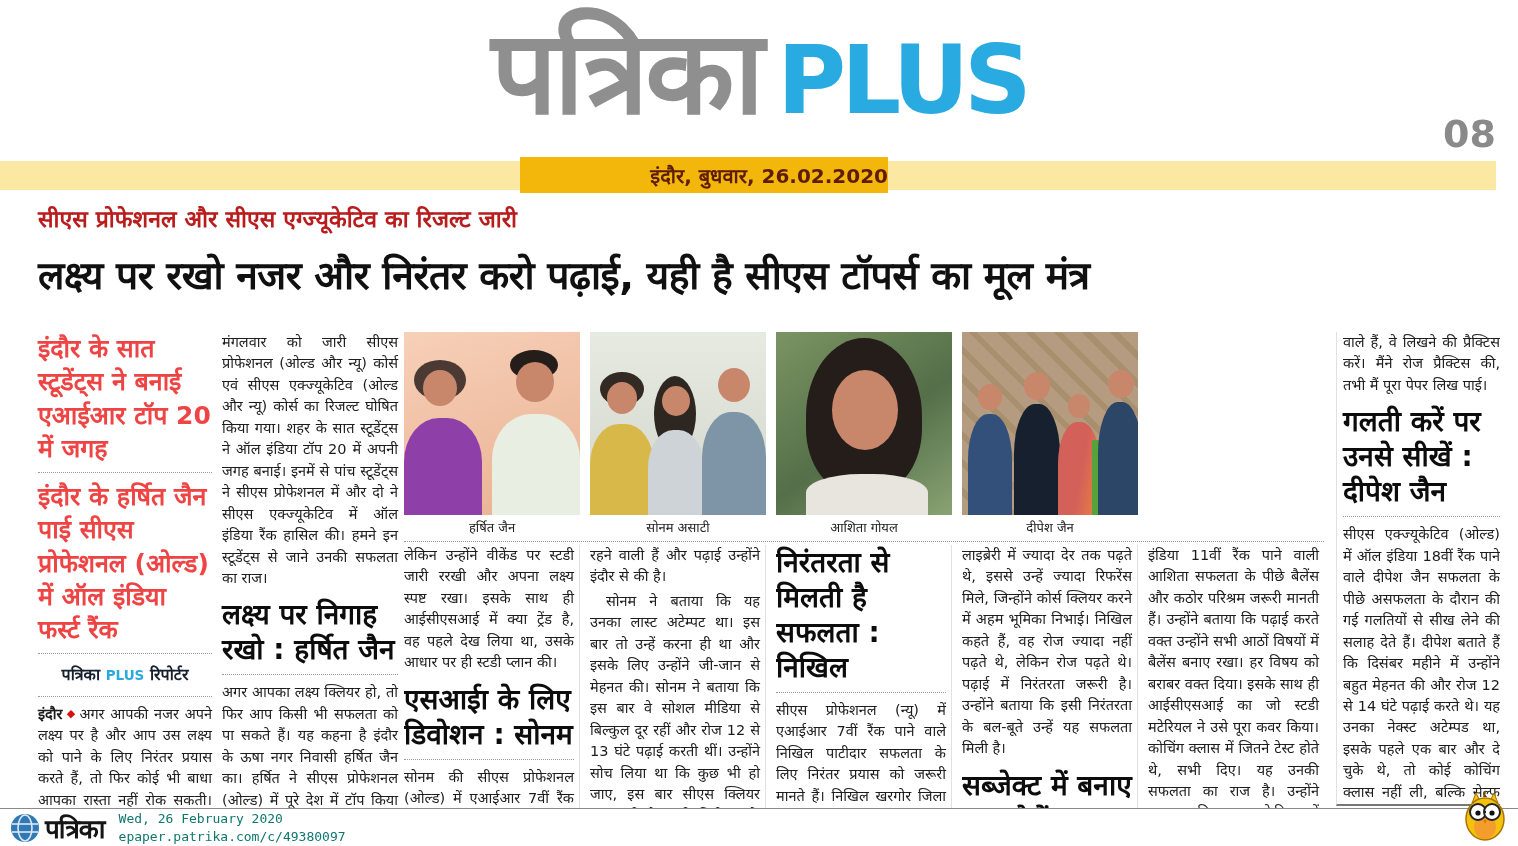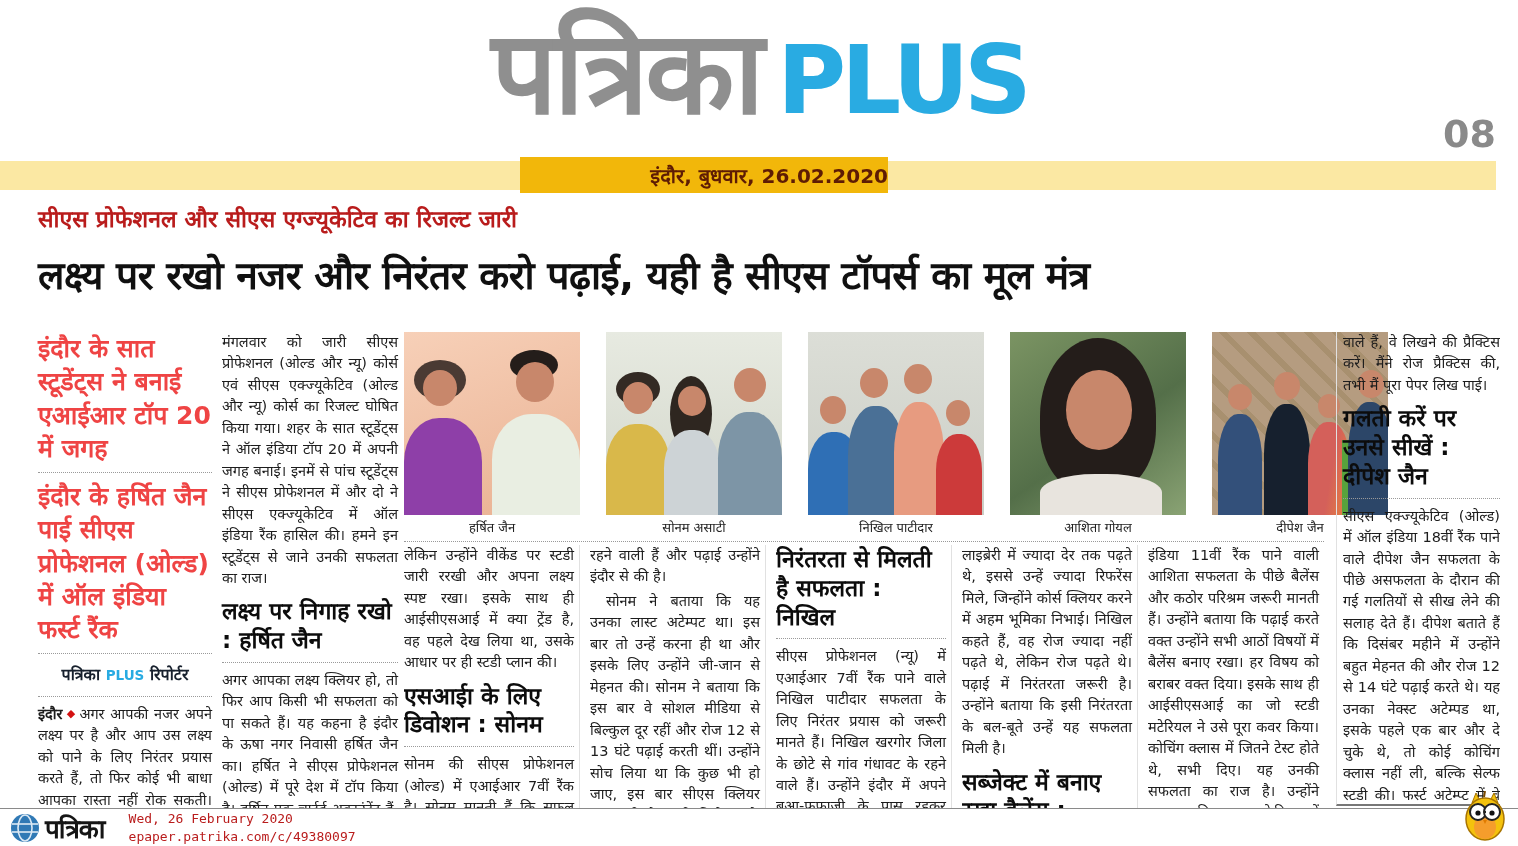--- a/index.html
+++ b/index.html
@@ -19,31 +19,31 @@
   .date-box span { font-size:20px; font-weight:bold; color:#5e1c04; }
   
   .kicker { position:absolute; left:38px; top:202px; font-size:23px; font-weight:bold; color:#b91c1c; }
   .headline { position:absolute; left:38px; top:247px; margin:0; font-size:39px; font-weight:bold;
     color:#101010; white-space:nowrap; letter-spacing:-0.5px; }
   
   .body-text { text-align:justify; font-size:14.5px; line-height:1.48; color:#1c1c1c; }
   .body-text p { margin:0 0 3px 0; }
   .indent { text-indent:16px; }
   .dotted { border-top:1px dotted #9a9a9a; margin:7px 0; height:0; }
-  .col-sub { font-size:23px; font-weight:bold; line-height:1.25; color:#0c0c0c; text-align:left; margin:8px 0 2px 0; }
+  .col-sub { font-size:28px; font-weight:bold; line-height:1.25; color:#0c0c0c; text-align:left; margin:8px 0 2px 0; }
   
   .col1 { position:absolute; left:38px; top:332px; width:174px; }
   .deck { font-size:25px; font-weight:bold; line-height:1.33; color:#ef4444; text-align:left; }
   .byline { text-align:center; font-weight:bold; font-size:16px; color:#17202d; padding:2px 0; }
   .byline .plus { color:#29abe2; font-size:13.5px; letter-spacing:0; }
   .lead-city { font-weight:bold; }
   .lead-bullet { color:#d41111; font-size:11px; vertical-align:2px; padding:0 3px; }
   .col2 { position:absolute; left:222px; top:332px; width:176px; }
   
-  .photos-row { position:absolute; left:404px; top:332px; width:920px; display:flex; gap:26px;
+  .photos-row { position:absolute; left:404px; top:332px; width:920px; display:flex; gap:10px;
     padding-bottom:5px; border-bottom:1px dotted #999; }
   .photo-card { width:176px; }
   .photo { position:relative; width:176px; height:183px; overflow:hidden; background:#ddd; }
   .caption { text-align:center; font-size:13px; color:#222; padding-top:3px; }
   .fig { position:absolute; }
   .head { border-radius:50%; background:#c8876b; }
   .torso { border-radius:45% 45% 0 0; }
   .hair { border-radius:50%; background:#241d1a; }
   .ph1 { background:linear-gradient(160deg,#f7d0b8,#e9b192); }
   .ph2 { background:linear-gradient(180deg,#e7eae1,#d2d6ca); }
@@ -54,21 +54,21 @@
   .text-row { position:absolute; left:404px; top:545px; width:920px; height:263px; display:flex; gap:10px; }
   .trow-col { width:176px; box-sizing:border-box; padding-right:5px; border-right:1px solid #e1e1e1; overflow:hidden; }
   .trow-col:last-child { border-right:none; }
   .col8 { position:absolute; left:1336px; top:332px; width:164px; height:474px;
     border-left:1px solid #e1e1e1; border-bottom:2px solid #777; box-sizing:border-box; padding-left:6px; overflow:hidden; }
   
   .footer { position:absolute; left:0; top:808px; width:1518px; height:38px; border-top:1px solid #8a8a8a;
     display:flex; align-items:center; background:#fff; }
   .flogo { display:flex; align-items:center; gap:5px; margin-left:10px; }
   .flogo-text { font-size:26px; font-weight:bold; color:#151515; letter-spacing:-1px; }
-  .fmeta { margin-left:24px; font-family:"DejaVu Sans Mono", monospace; font-size:13px; color:#b91c1c; line-height:1.35; }
+  .fmeta { margin-left:14px; font-family:"DejaVu Sans Mono", monospace; font-size:13px; color:#0f766e; line-height:1.35; }
   .owl { position:absolute; right:10px; bottom:1px; }
 </style>
 </head>
 <body>
 
 <div class="masthead">
   <span class="mast-dev">पत्रिका</span>
   <span class="mast-plus">PLUS</span>
 </div>
 <div class="page-number">08</div>
@@ -119,33 +119,20 @@
       <div class="fig hair" style="left:10px;top:40px;width:44px;height:34px;background:#332a24;"></div>
       <div class="fig head" style="left:17px;top:50px;width:30px;height:32px;"></div>
       <div class="fig torso" style="left:0;top:92px;width:64px;height:91px;background:#d9b84a;"></div>
       <div class="fig hair" style="left:64px;top:44px;width:42px;height:76px;background:#2e2620;"></div>
       <div class="fig head" style="left:72px;top:54px;width:28px;height:30px;"></div>
       <div class="fig torso" style="left:58px;top:98px;width:56px;height:85px;background:#cdd3d6;"></div>
       <div class="fig head" style="left:128px;top:36px;width:32px;height:34px;"></div>
       <div class="fig torso" style="left:112px;top:80px;width:64px;height:103px;background:#7d95a6;"></div>
     </div>
     <div class="caption">सोनम असाटी</div>
-  </div>
-  <div class="photo-card">
-    <div class="photo ph3">
-      <div class="fig head" style="left:12px;top:64px;width:26px;height:28px;"></div>
-      <div class="fig torso" style="left:0;top:100px;width:52px;height:83px;background:#2f6fb5;"></div>
-      <div class="fig head" style="left:52px;top:36px;width:28px;height:30px;"></div>
-      <div class="fig torso" style="left:40px;top:74px;width:56px;height:109px;background:#4a7096;"></div>
-      <div class="fig head" style="left:96px;top:32px;width:28px;height:30px;"></div>
-      <div class="fig torso" style="left:86px;top:70px;width:50px;height:113px;background:#e79b80;"></div>
-      <div class="fig head" style="left:138px;top:68px;width:24px;height:26px;"></div>
-      <div class="fig torso" style="left:128px;top:102px;width:46px;height:81px;background:#cc3a3a;"></div>
-    </div>
-    <div class="caption">निखिल पाटीदार</div>
   </div>
   <div class="photo-card">
     <div class="photo ph4">
       <div class="fig hair" style="left:30px;top:6px;width:116px;height:156px;border-radius:50% 50% 42% 42%;"></div>
       <div class="fig head" style="left:56px;top:38px;width:66px;height:80px;"></div>
       <div class="fig torso" style="left:30px;top:142px;width:122px;height:41px;background:#e8e4de;"></div>
     </div>
     <div class="caption">आशिता गोयल</div>
   </div>
   <div class="photo-card">

